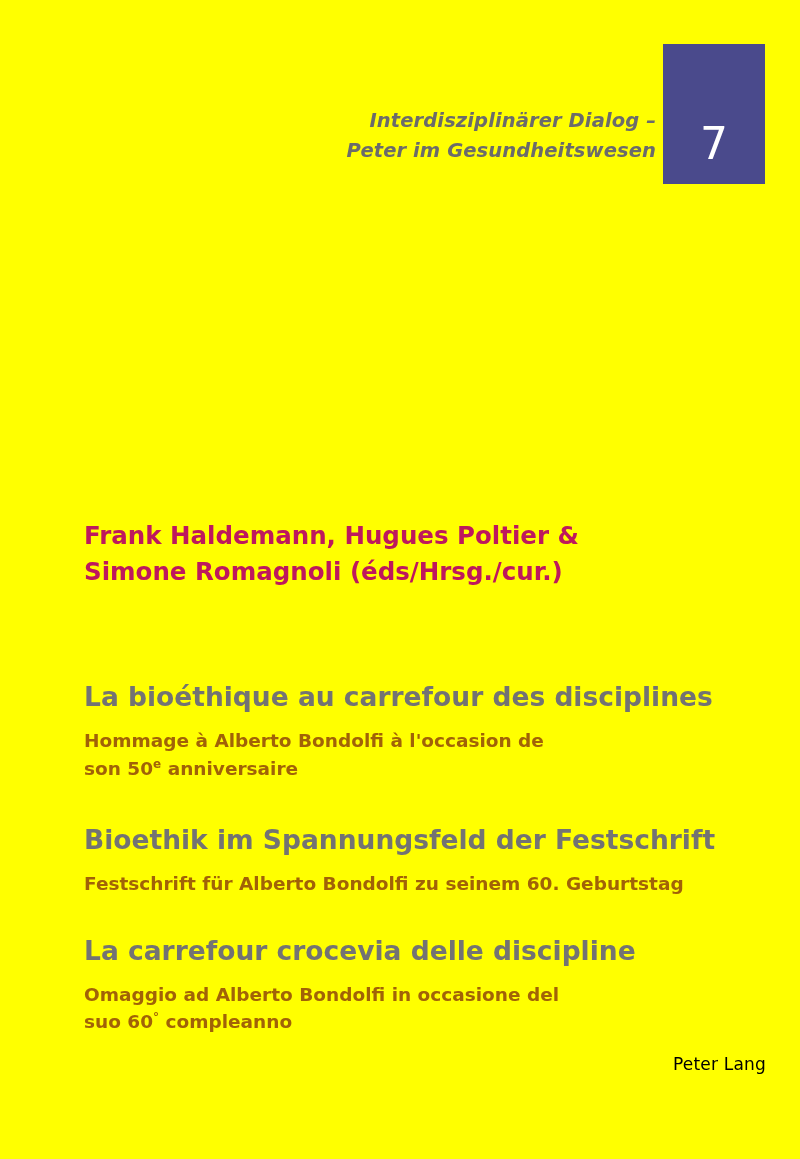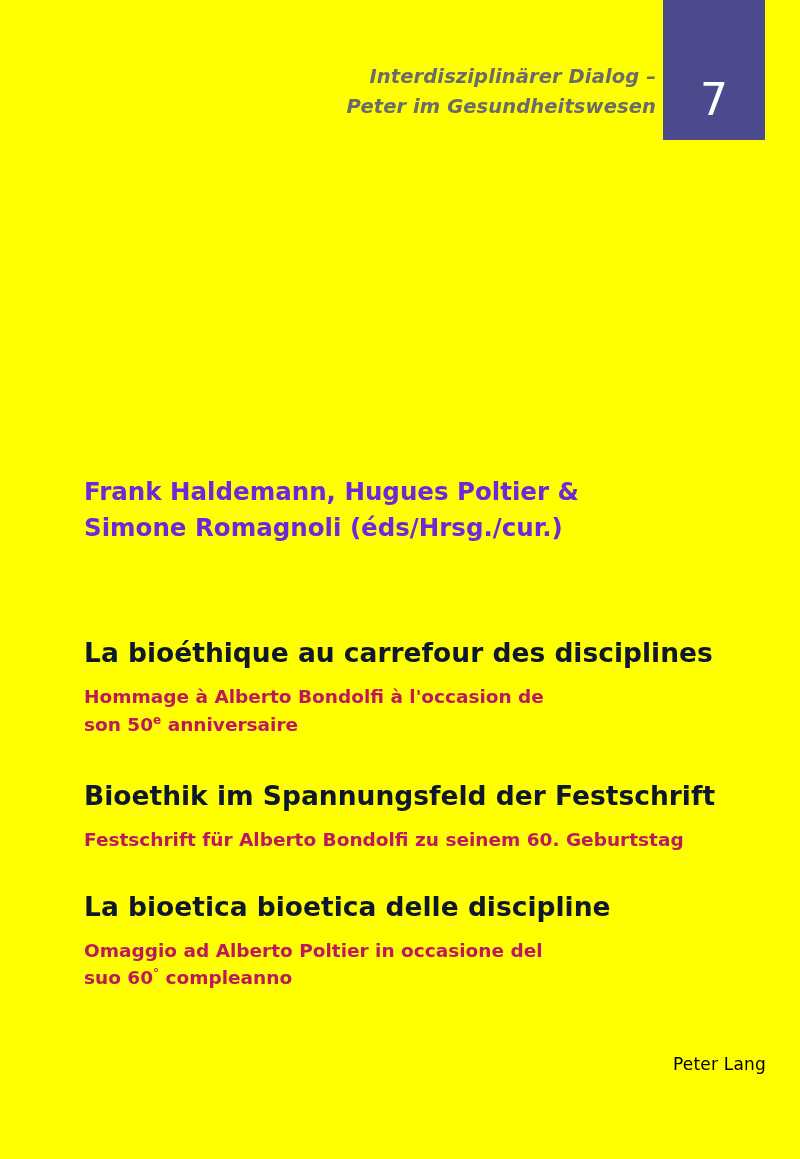--- a/index.html
+++ b/index.html
@@ -12,20 +12,21 @@
     background: #ffff00;
     font-family: "DejaVu Sans", sans-serif;
     position: relative;
     overflow: hidden;
   }
 
   .cover {
     position: absolute;
     inset: 0;
     background: #ffff00;
+    margin-top: 44px;
   }
 
   
   .series-band {
     position: absolute;
     top: 62px;
     left: 0;
     right: 0;
     height: 84px;
   }
@@ -68,21 +69,21 @@
 
   
   .editors {
     position: absolute;
     left: 84px;
     top: 474px;
     width: 620px;
     font-size: 24.5px;
     font-weight: bold;
     line-height: 1.45;
-    color: #6d28d9;
+    color: #be185d;
   }
   .editors .line {
     display: block;
     white-space: nowrap;
   }
 
   
   .titles {
     position: absolute;
     left: 84px;
@@ -90,29 +91,29 @@
     width: 660px;
     color: #3a3a3a;
   }
   .title-group {
     margin-bottom: 26px;
   }
   .title-main {
     font-size: 26.5px;
     font-weight: bold;
     line-height: 1.25;
-    color: #0f172a;
+    color: #737373;
     white-space: nowrap;
     margin-bottom: 14px;
   }
   .title-sub {
     font-size: 18.5px;
     font-weight: bold;
     line-height: 1.5;
-    color: #be185d;
+    color: #a16207;
   }
   .title-sub .line {
     display: block;
     white-space: nowrap;
   }
   .sup {
     font-size: 0.65em;
     vertical-align: super;
     line-height: 0;
   }
@@ -161,23 +162,23 @@
     </div>
 
     <div class="title-group group-2">
       <div class="title-main">Bioethik im Spannungsfeld der Festschrift</div>
       <div class="title-sub">
         <span class="line">Festschrift für Alberto Bondolfi zu seinem 60. Geburtstag</span>
       </div>
     </div>
 
     <div class="title-group group-3">
-      <div class="title-main">La bioetica bioetica delle discipline</div>
+      <div class="title-main">La carrefour crocevia delle discipline</div>
       <div class="title-sub">
-        <span class="line">Omaggio ad Alberto Poltier in occasione del</span>
+        <span class="line">Omaggio ad Alberto Bondolfi in occasione del</span>
         <span class="line"><span>suo 60</span><span class="sup">°</span><span> compleanno</span></span>
       </div>
     </div>
 
   </div>
 
   <div class="publisher">Peter Lang</div>
 
 </div>
 

